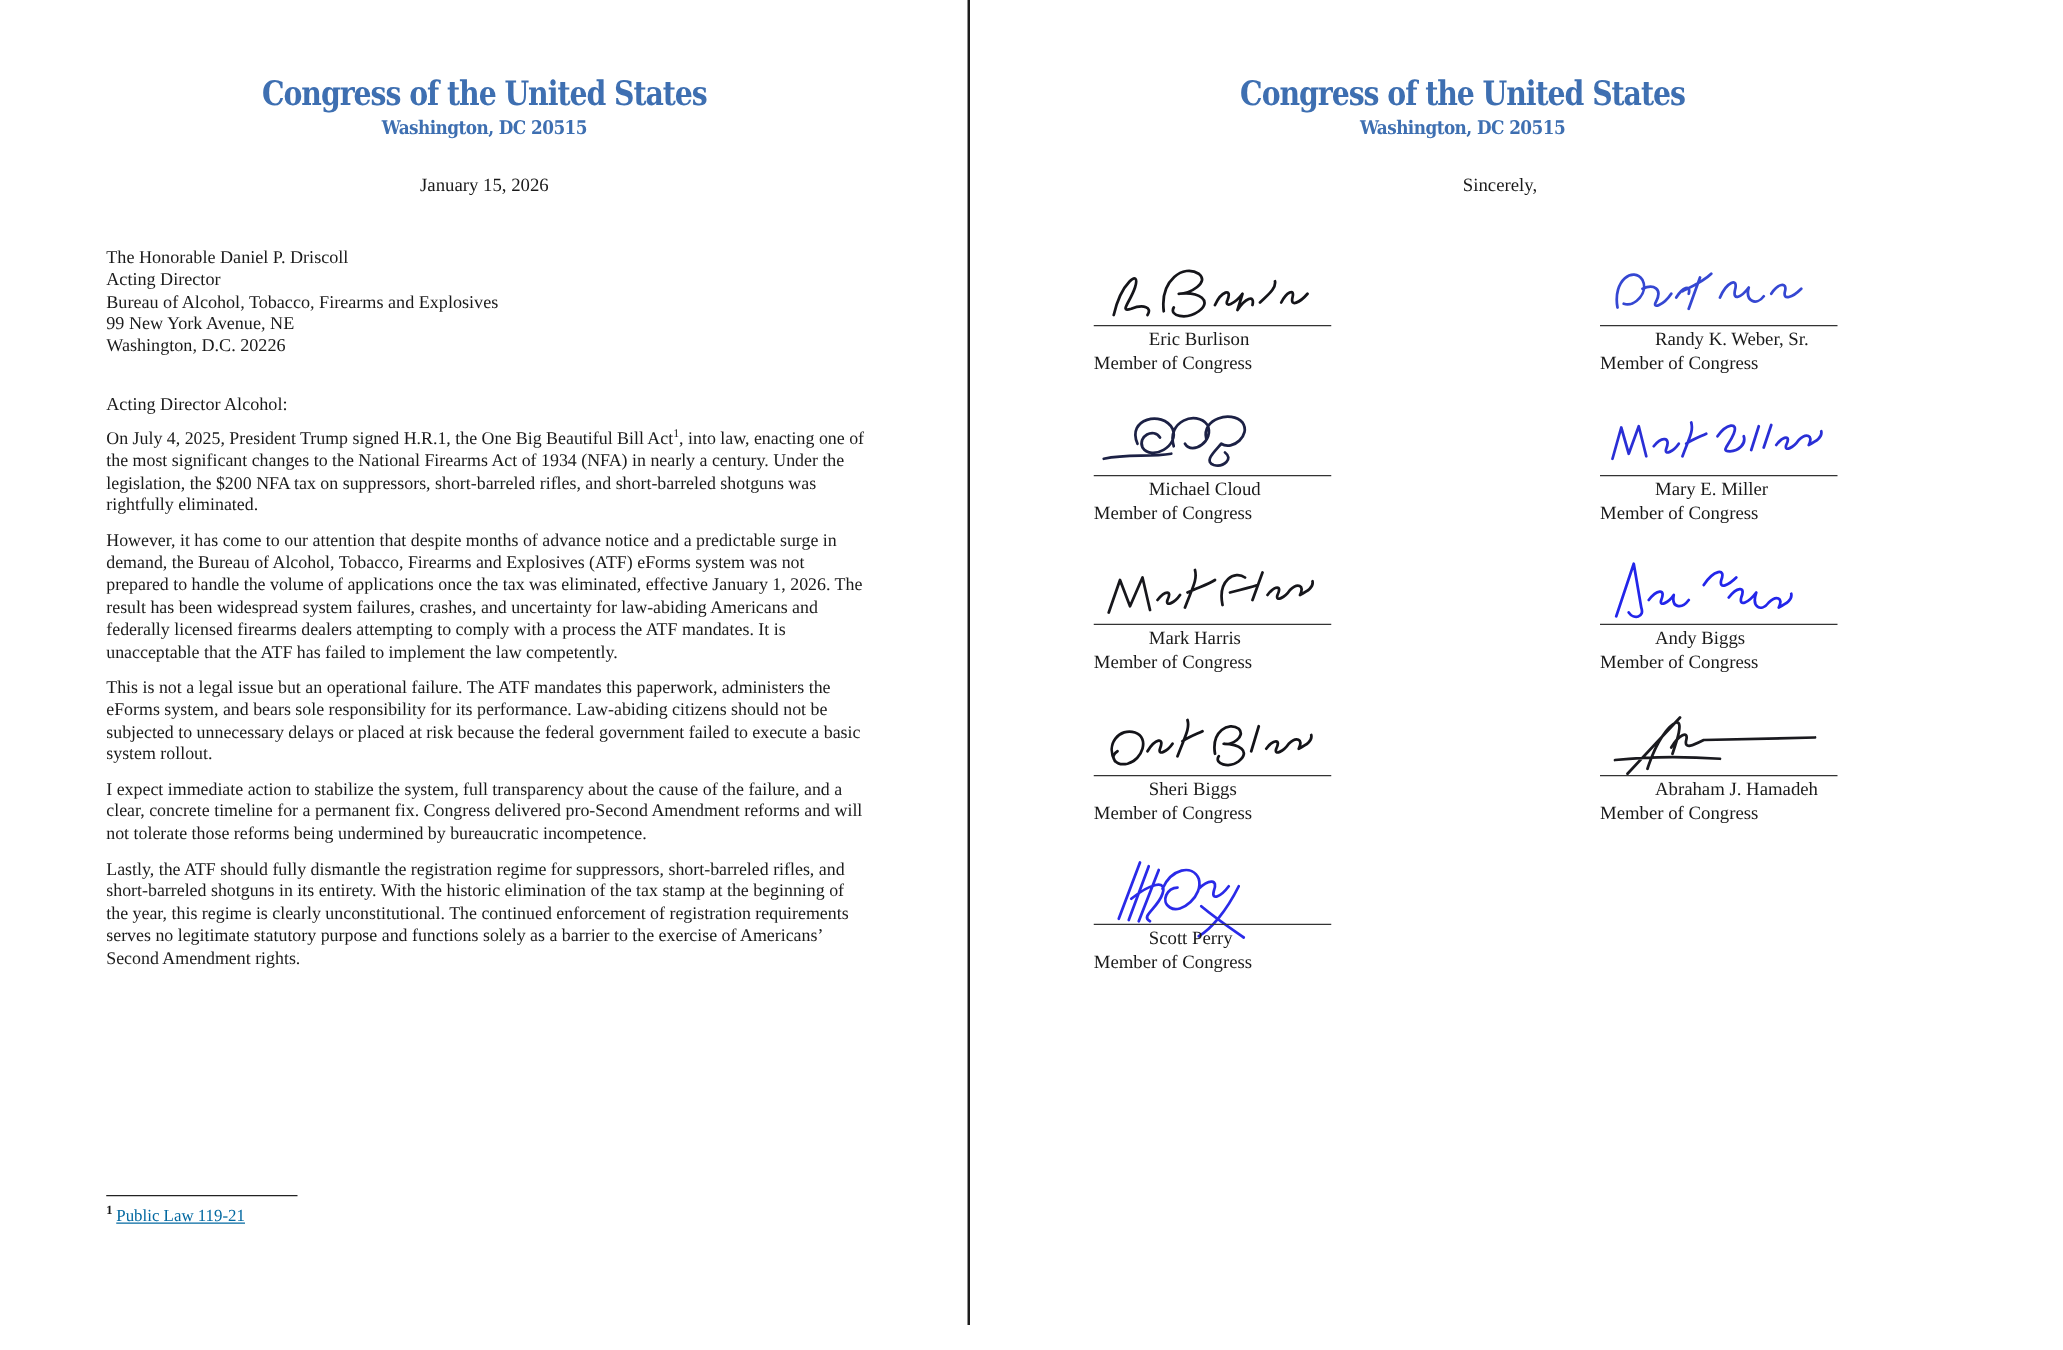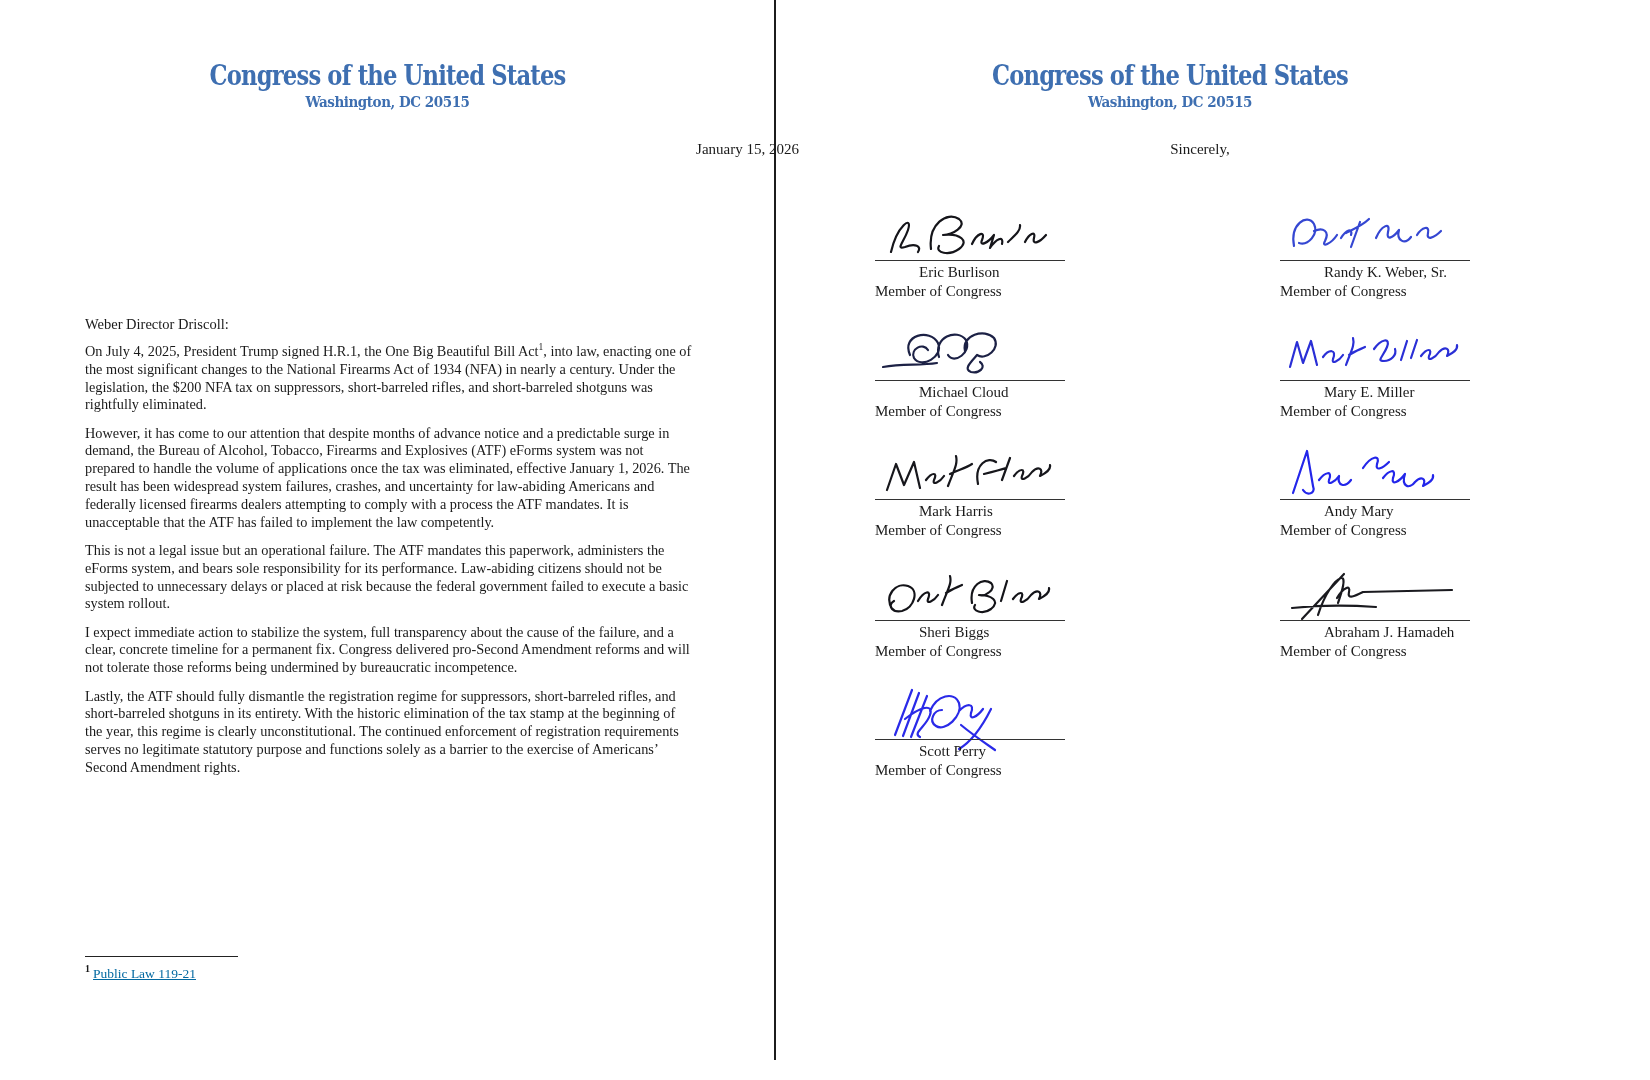--- a/index.html
+++ b/index.html
@@ -23,21 +23,21 @@
   }
   .lh-addr {
     font-family:"DejaVu Serif", serif; font-weight:700;
     font-size:15px; letter-spacing:-0.5px; margin-top:2px;
     transform:scaleX(0.9); transform-origin:center;
     white-space:nowrap;
   }
   .lh-left  { left:0;   top:60px; width:775px; }
   .lh-right { left:775px; top:60px; width:790px; }
   
-  .date-line { position:absolute; left:0; top:141px; width:775px; text-align:right; font-size:15px;margin-left:24px; }
+  .date-line { position:absolute; left:0; top:141px; width:775px; text-align:center; font-size:15px; }
   .recipient { position:absolute; left:85px; top:198px; font-size:14.5px; line-height:17.8px; }
   .salutation { position:absolute; left:85px; top:316px; font-size:14.5px; }
   .letter-body { position:absolute; left:85px; top:343px; width:610px; font-size:14.3px; line-height:17.8px; text-align:left; }
   .letter-body p { margin:0 0 10.5px 0; }
   .italic { }
   .fnref { font-size:9.5px; vertical-align:super; line-height:0; }
   
   .footnote-rule { position:absolute; left:85px; top:956px; width:153px; border-top:1.5px solid #222; }
   .footnote { position:absolute; left:85px; top:963px; font-size:13.5px; }
   .footnote .marker { font-weight:700; font-size:10px; vertical-align:super; margin-right:3px; }
@@ -56,22 +56,29 @@
 
 <div id="canvas">
 
   <div class="letterhead lh-left">
     <div class="lh-name" style="color:#3e6fb1">Congress of the United States</div>
     <div class="lh-addr" style="color:#3e6fb1">Washington, DC 20515</div>
   </div>
 
   <div class="date-line">January 15, 2026</div>
 
+  <div class="recipient">
+    <div>The Honorable Daniel P. Driscoll</div>
+    <div>Acting Director</div>
+    <div>Bureau of Alcohol, Tobacco, Firearms and Explosives</div>
+    <div>99 New York Avenue, NE</div>
+    <div>Washington, D.C. 20226</div>
+  </div>
 
-  <div class="salutation">Weber Director Driscoll:</div>
+  <div class="salutation">Acting Director Alcohol:</div>
 
   <div class="letter-body">
     <p><span>On July 4, 2025, President Trump signed H.R.1, the </span><span class="italic">One Big Beautiful Bill Act</span><span class="fnref">1</span><span>, into law, enacting one of the most significant changes to the National Firearms Act of 1934 (NFA) in nearly a century. Under the legislation, the $200 NFA tax on suppressors, short-barreled rifles, and short-barreled shotguns was rightfully eliminated.</span></p>
     <p>However, it has come to our attention that despite months of advance notice and a predictable surge in demand, the Bureau of Alcohol, Tobacco, Firearms and Explosives (ATF) eForms system was not prepared to handle the volume of applications once the tax was eliminated, effective January 1, 2026. The result has been widespread system failures, crashes, and uncertainty for law-abiding Americans and federally licensed firearms dealers attempting to comply with a process the ATF mandates. It is unacceptable that the ATF has failed to implement the law competently.</p>
     <p>This is not a legal issue but an operational failure. The ATF mandates this paperwork, administers the eForms system, and bears sole responsibility for its performance. Law-abiding citizens should not be subjected to unnecessary delays or placed at risk because the federal government failed to execute a basic system rollout.</p>
     <p>I expect immediate action to stabilize the system, full transparency about the cause of the failure, and a clear, concrete timeline for a permanent fix. Congress delivered pro-Second Amendment reforms and will not tolerate those reforms being undermined by bureaucratic incompetence.</p>
     <p>Lastly, the ATF should fully dismantle the registration regime for suppressors, short-barreled rifles, and short-barreled shotguns in its entirety. With the historic elimination of the tax stamp at the beginning of the year, this regime is clearly unconstitutional. The continued enforcement of registration requirements serves no legitimate statutory purpose and functions solely as a barrier to the exercise of Americans’ Second Amendment rights.</p>
   </div>
 
   <div class="footnote-rule"></div>
@@ -131,21 +138,21 @@
     <div class="sig-line"></div>
     <div class="sig-name">Mark Harris</div>
     <div class="sig-title">Member of Congress</div>
   </div>
 
   <div class="sig-block" style="left:1280px; top:443px">
     <svg class="sig-draw" viewBox="0 0 200 60" style="color: rgb(35, 38, 234);">
       <path d="M13,52 L27,10 L33,45 C36,53 27,55 23,49 M39,39 C45,31 53,29 49,39 C47,45 55,41 59,35 C57,45 65,47 71,39 M83,27 C91,15 101,13 97,23 C95,31 103,27 109,21 M103,37 C109,29 117,27 113,37 C111,45 119,41 125,33 C121,45 129,49 135,41 C141,35 147,37 143,45 C149,42 154,39 153,34"></path>
     </svg>
     <div class="sig-line"></div>
-    <div class="sig-name">Andy Mary</div>
+    <div class="sig-name">Andy Biggs</div>
     <div class="sig-title">Member of Congress</div>
   </div>
 
   <div class="sig-block" style="left:875px; top:564px">
     <svg class="sig-draw" viewBox="0 0 200 60" style="color: rgb(20, 20, 25);">
       <path d="M17,47 C9,33 21,20 33,24 C45,28 39,46 27,49 C17,51 12,43 19,39 M43,39 C49,29 57,27 53,37 C51,43 59,39 63,33 M67,43 C73,27 77,21 75,14 M71,31 C77,27 83,25 87,23 M97,41 C94,23 108,15 116,21 C122,27 110,35 104,33 C116,33 126,39 116,47 C108,53 96,49 100,43 M126,39 L132,19 M138,37 C144,29 150,29 146,37 C144,43 152,39 156,33 C162,27 168,29 164,37 C170,34 175,31 174,26"></path>
     </svg>
     <div class="sig-line"></div>
     <div class="sig-name">Sheri Biggs</div>
     <div class="sig-title">Member of Congress</div>

